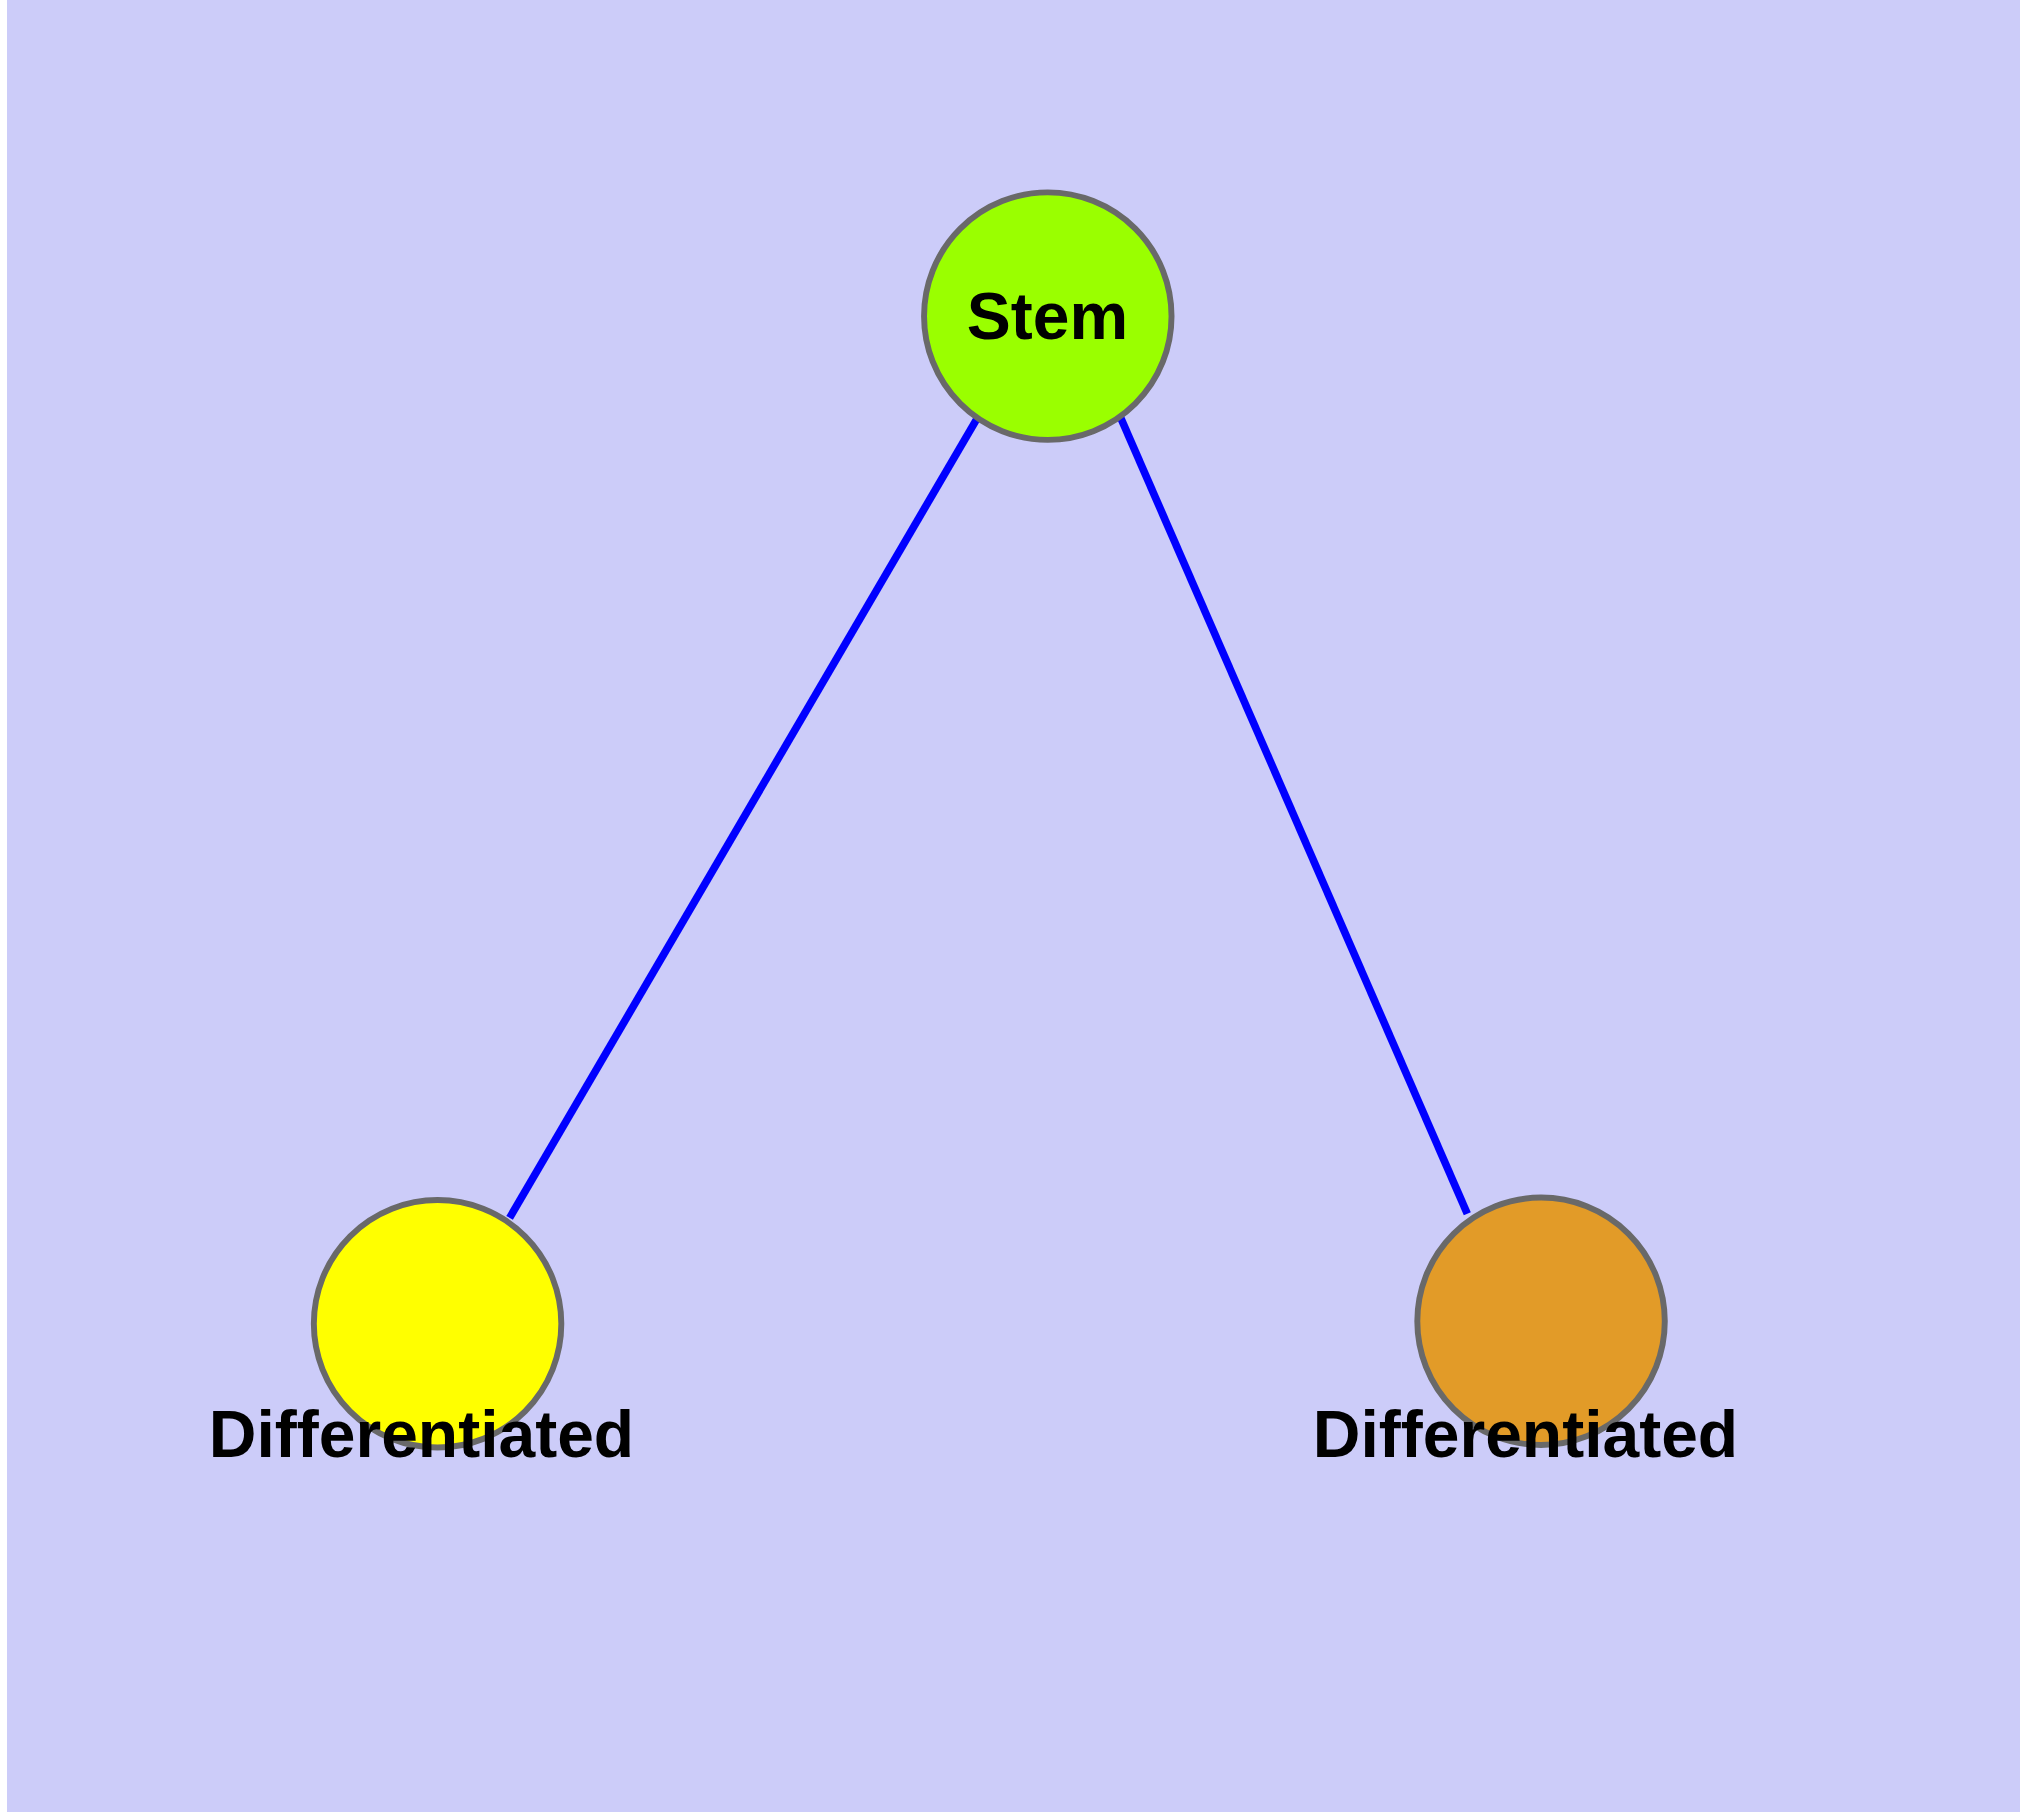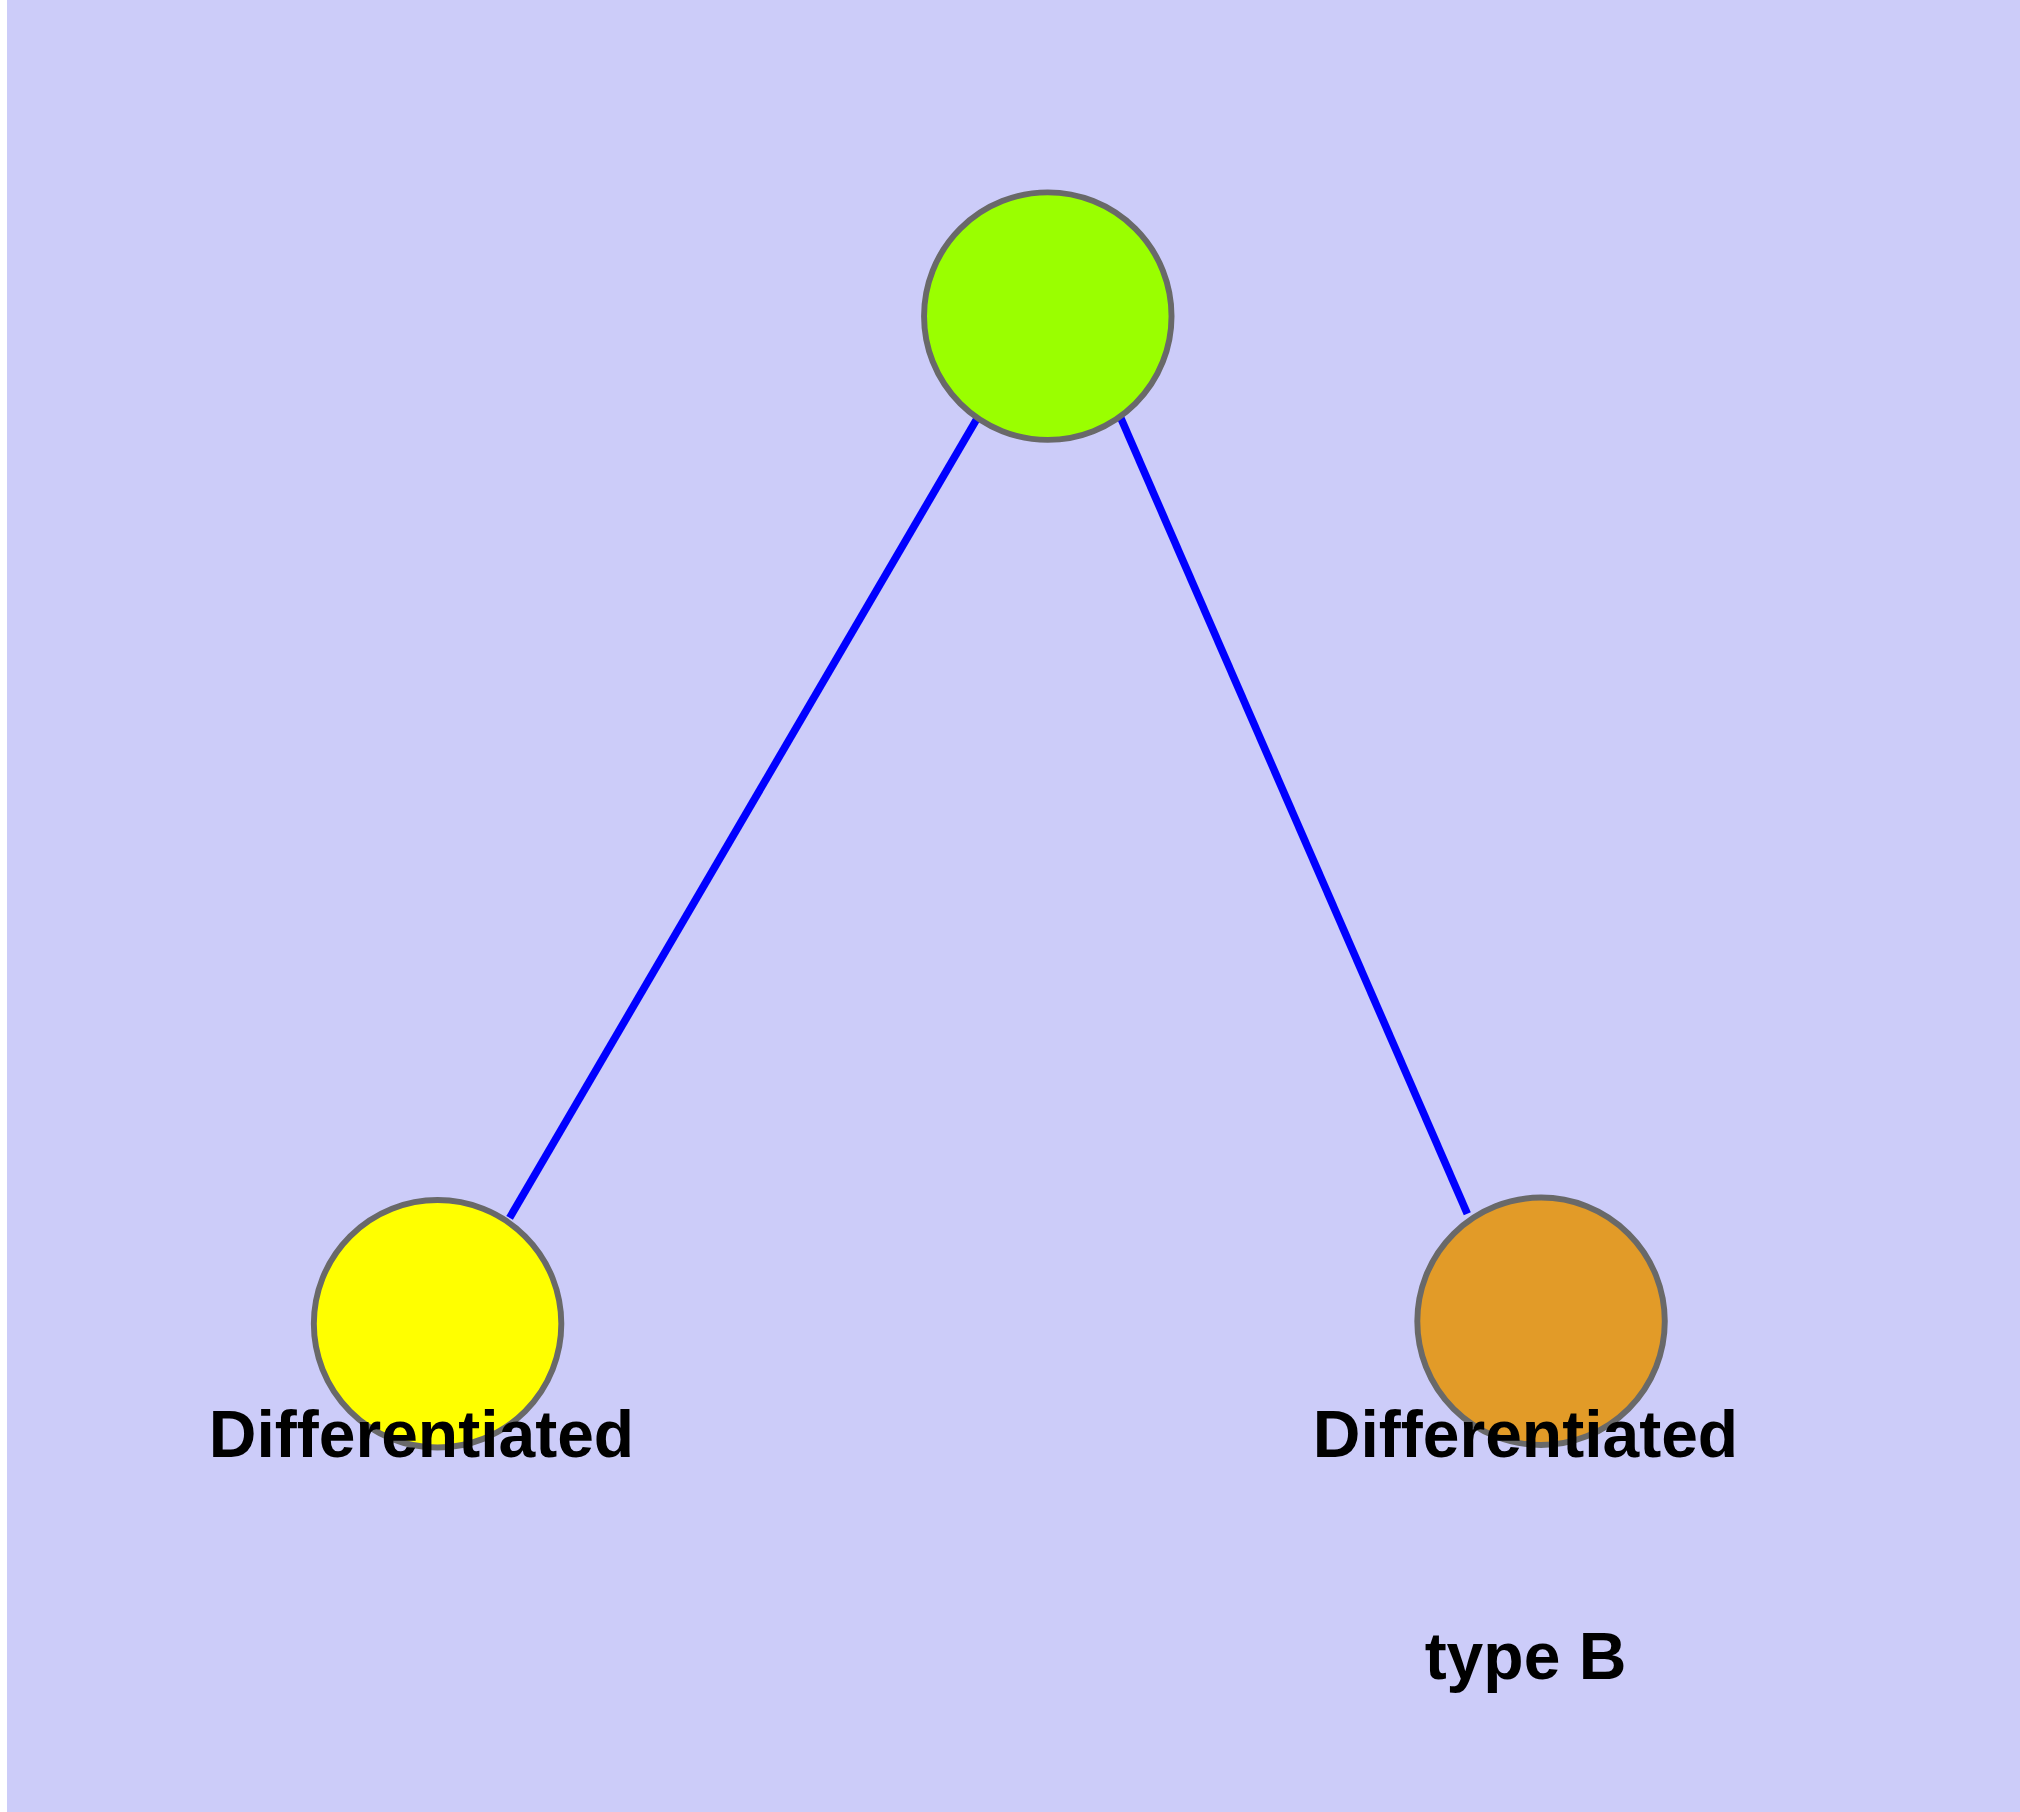--- a/index.html
+++ b/index.html
@@ -71,24 +71,24 @@
       <line x1="1153" y1="493" x2="601" y2="1437" stroke="#0000ff" stroke-width="9" stroke-linecap="butt"></line>
       <line x1="1322" y1="493" x2="1731" y2="1432" stroke="#0000ff" stroke-width="9" stroke-linecap="butt"></line>
     </g>
     <g>
       <circle cx="1236" cy="373" r="146" fill="#9aff00" stroke="#696969" stroke-width="7"></circle>
       <circle cx="516" cy="1562" r="146" fill="#ffff00" stroke="#696969" stroke-width="7"></circle>
       <circle cx="1818" cy="1559" r="146" fill="#e29b28" stroke="#696969" stroke-width="7"></circle>
     </g>
   </svg>
 
+  <div class="node-label" id="label-stem">Stem</div>
 
   <div class="node-label" id="label-diffA">
     <div>Differentiated</div>
   </div>
 
   <div class="node-label" id="label-diffB">
     <div>Differentiated</div>
-    <div>type B</div>
   </div>
 
 </div>
 
 
 </body></html>

